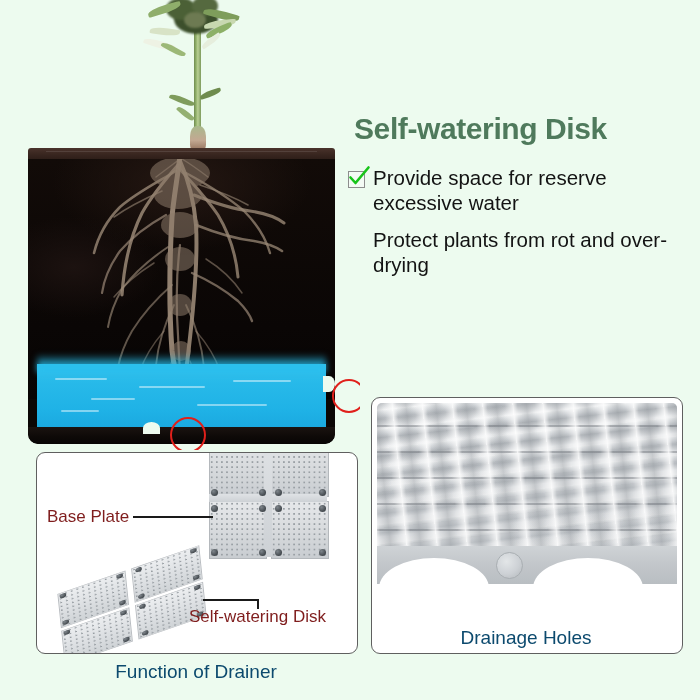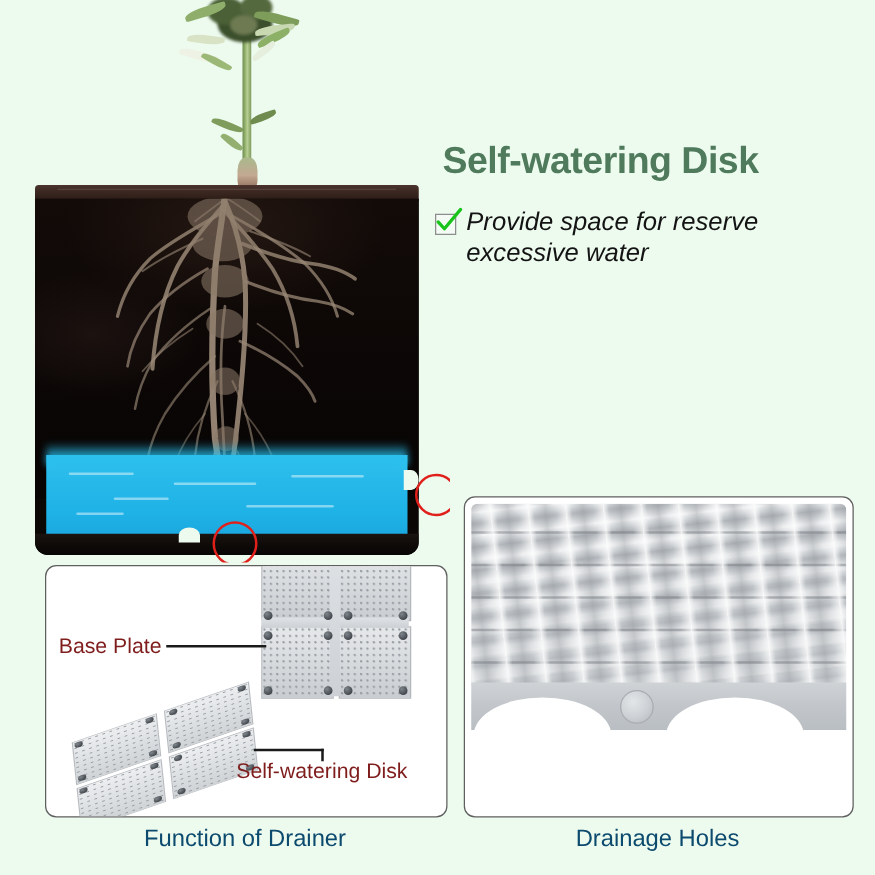--- a/index.html
+++ b/index.html
@@ -183,21 +183,20 @@
     font-size: 30px;
     font-weight: 700;
     letter-spacing: -0.4px;
     line-height: 1.1;
     margin: 0 0 20px 6px;
   }
   .bullet {
     display: flex;
     align-items: flex-start;
     margin-bottom: 16px;
-    font-style: italic;
   }
   .check-box {
     position: relative;
     flex: 0 0 auto;
     width: 17px;
     height: 17px;
     margin-top: 6px;
     margin-right: 8px;
   }
   .check-box .bx {
@@ -239,21 +238,21 @@
   .panel-right { left: 371px; top: 397px; width: 310px; height: 255px; }
 
   .caption {
     position: absolute;
     text-align: center;
     font-size: 19px;
     color: #0c4a6e;
     line-height: 1.1;
   }
   .caption-left  { left: 36px;  top: 662px; width: 320px; }
-  .caption-right { left: 371px; top: 662px; width: 310px; }
+  .caption-right { left: 371px; top: 628px; width: 310px; }
 
   
   .drainer-top {
     position: absolute;
     left: 172px;
     top: -14px;
     width: 122px;
     height: 124px;
   }
   .plate-quad {
@@ -465,20 +464,21 @@
       <span class="check-box">
         <span class="bx"></span>
         <svg viewBox="0 0 24 24">
             <path d="M3.5 12.5 L8.5 18 L21.5 2.5" fill="none" stroke="#18c41a" stroke-width="2.6" stroke-linecap="round" stroke-linejoin="round"></path>
           </svg>
       </span>
       <span class="bullet-text">Provide space for reserve excessive water</span>
     </div>
 
 
+    <div class="plain-note">Protect plants from rot and over-drying</div>
   </div>
 
   <div class="panel panel-left">
 
     <div class="drainer-top">
       <div class="plate-quad" style="left:0px;  top:0px;  width:56px; height:56px;"></div>
       <div class="plate-quad" style="left:62px; top:0px;  width:56px; height:56px;"></div>
       <div class="plate-quad" style="left:0px;  top:62px; width:56px; height:56px;"></div>
       <div class="plate-quad" style="left:62px; top:62px; width:56px; height:56px;"></div>
       <div class="plate-gap" style="left:0px; top:55px; width:118px; height:8px;"></div>

